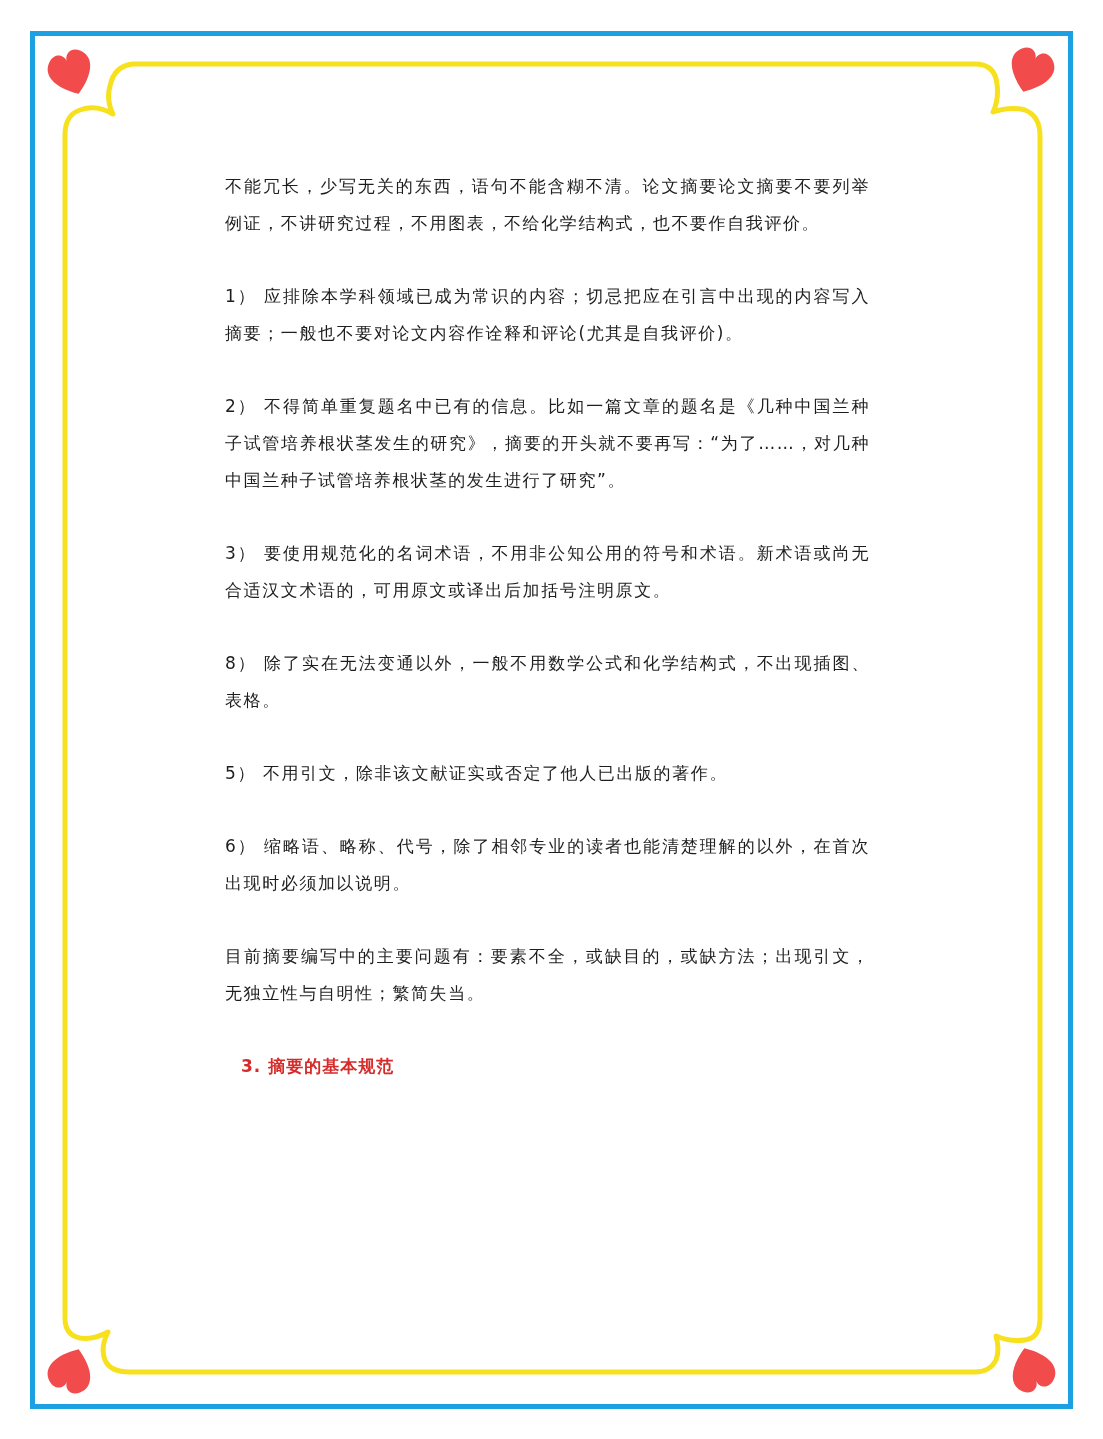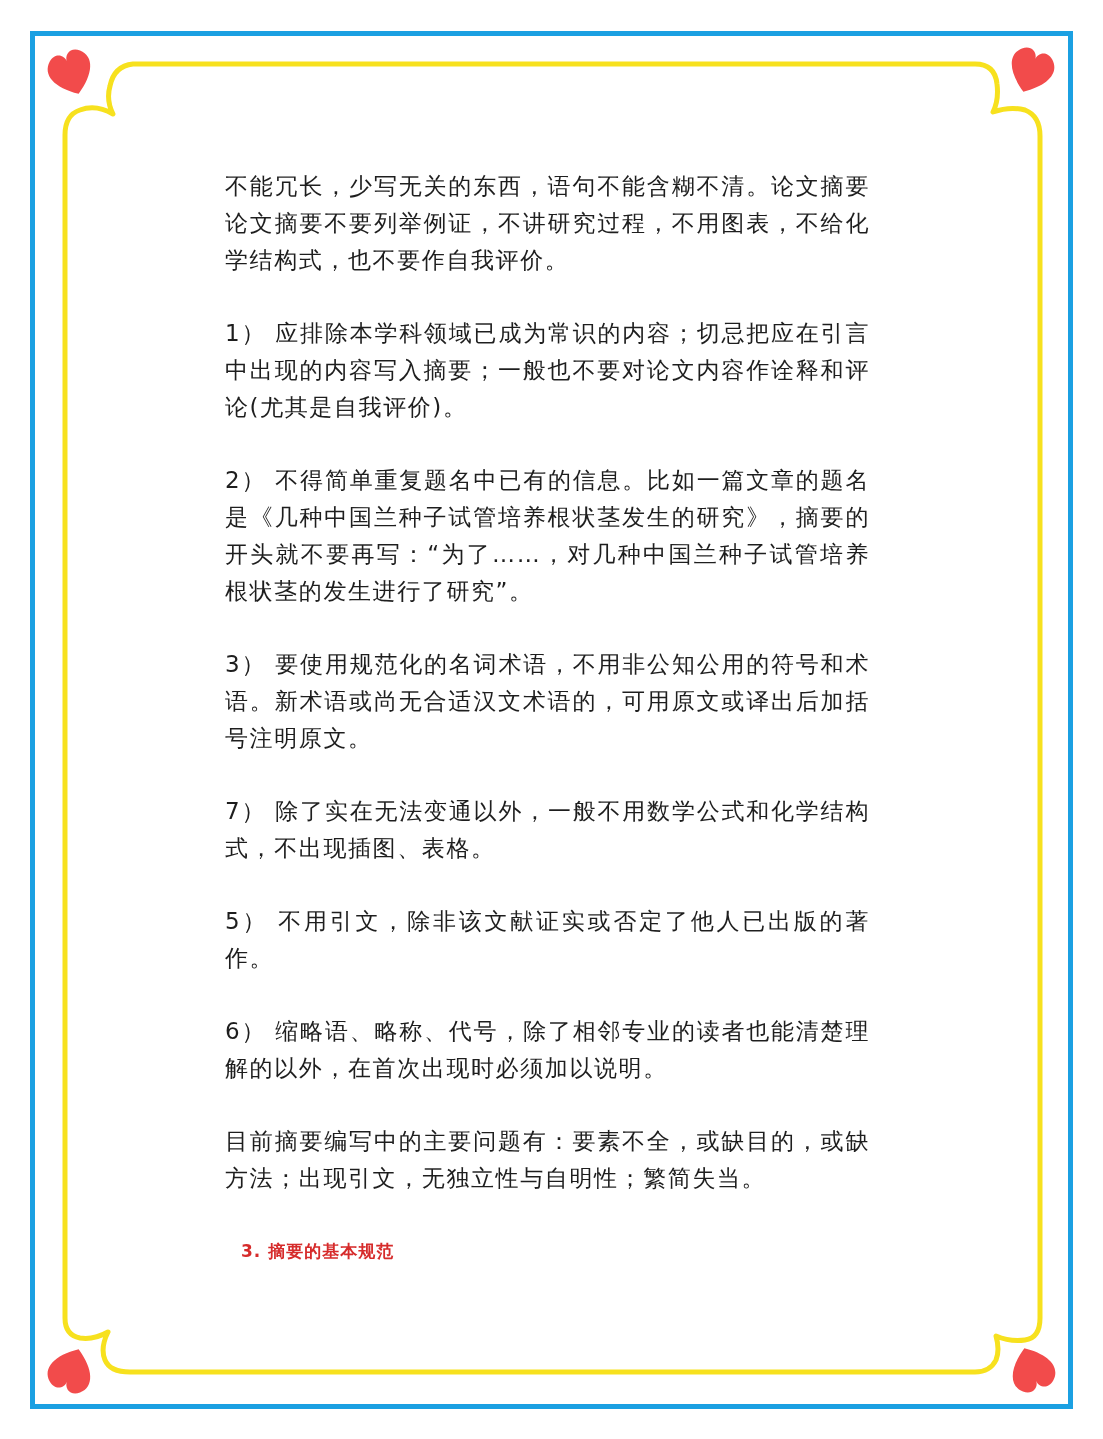--- a/index.html
+++ b/index.html
@@ -1,20 +1,20 @@
 <!DOCTYPE html>
 <html><head>
 <meta charset="utf-8">
 <style>
   html, body { margin: 0; padding: 0; background: #ffffff; }
   body { width: 1103px; height: 1439px; position: relative; overflow: hidden;
          font-family: "DejaVu Sans", "Liberation Sans", sans-serif; }
   .frame-svg { position: absolute; left: 0; top: 0; width: 1103px; height: 1439px; }
   .content { position: absolute; left: 225px; top: 168px; width: 645px; }
-  .para { margin: 0; font-size: 23px; line-height: 37px; color: #1e1e1e;
+  .para { margin: 0; font-size: 17px; line-height: 37px; color: #1e1e1e;
           letter-spacing: 1.6px; text-align: justify; }
   .gap-1 { margin-top: 36px; }
   .heading { margin: 16px; margin-top: 36px; font-size: 17px; line-height: 37px;
              color: #d62b2b; font-weight: bold; letter-spacing: 1px; }
 </style>
 </head>
 <body>
 
 <svg class="frame-svg" viewBox="0 0 1103 1439" xmlns="http://www.w3.org/2000/svg">
 
@@ -54,18 +54,18 @@
   <g transform="translate(1033,1372) rotate(160)">
     <path fill="#f24b4b" d="M 0 22 C -18 10 -24 -4 -14 -13 C -7 -19 0 -14 0 -8 C 0 -14 7 -19 14 -13 C 24 -4 18 10 0 22 Z" transform="scale(1.15)"></path>
   </g>
 </svg>
 
 <div class="content">
   <p class="para">不能冗长，少写无关的东西，语句不能含糊不清。论文摘要论文摘要不要列举例证，不讲研究过程，不用图表，不给化学结构式，也不要作自我评价。</p>
   <p class="para gap-1">1） 应排除本学科领域已成为常识的内容；切忌把应在引言中出现的内容写入摘要；一般也不要对论文内容作诠释和评论(尤其是自我评价)。</p>
   <p class="para gap-1">2） 不得简单重复题名中已有的信息。比如一篇文章的题名是《几种中国兰种子试管培养根状茎发生的研究》，摘要的开头就不要再写：“为了……，对几种中国兰种子试管培养根状茎的发生进行了研究”。</p>
   <p class="para gap-1">3） 要使用规范化的名词术语，不用非公知公用的符号和术语。新术语或尚无合适汉文术语的，可用原文或译出后加括号注明原文。</p>
-  <p class="para gap-1">7） 除了实在无法变通以外，一般不用数学公式和化学结构式，不出现插图、表格。</p>
+  <p class="para gap-1">8） 除了实在无法变通以外，一般不用数学公式和化学结构式，不出现插图、表格。</p>
   <p class="para gap-1">5） 不用引文，除非该文献证实或否定了他人已出版的著作。</p>
   <p class="para gap-1">6） 缩略语、略称、代号，除了相邻专业的读者也能清楚理解的以外，在首次出现时必须加以说明。</p>
   <p class="para gap-1">目前摘要编写中的主要问题有：要素不全，或缺目的，或缺方法；出现引文，无独立性与自明性；繁简失当。</p>
   <p class="heading">3. 摘要的基本规范</p>
 </div>
 
 </body></html>

